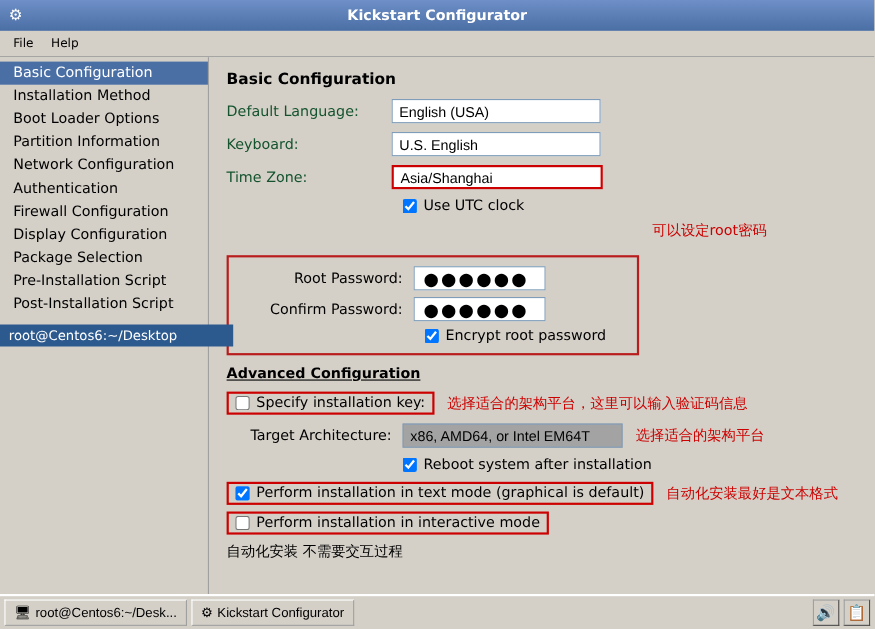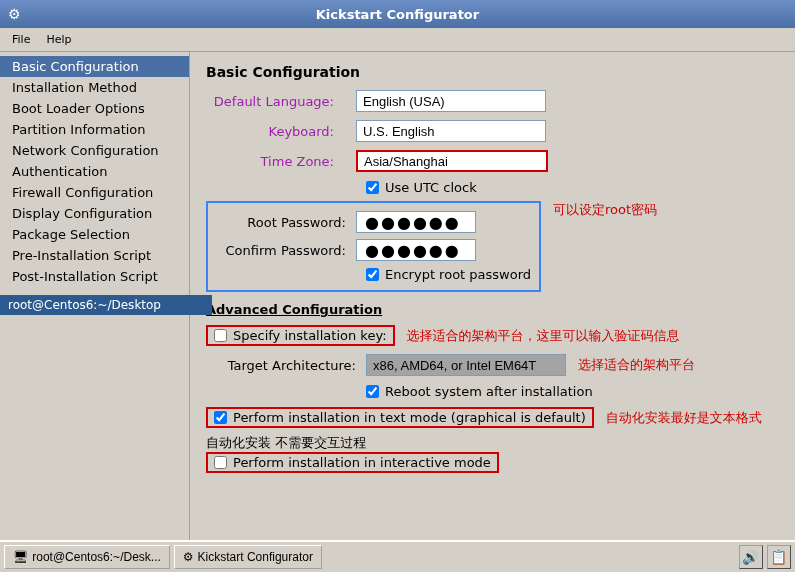--- a/index.html
+++ b/index.html
@@ -86,24 +86,24 @@
       color: #000;
     }
 
     .form-group {
       display: flex;
       align-items: center;
       margin-bottom: 8px;
     }
     .form-label {
       width: 150px;
-      text-align: right;
+      text-align: left;
       padding-right: 22px;
       font-size: 13px;
-      color: #a21caf;
+      color: #14532d;
     }
     .form-input {
       border: 1px solid #7f9db9;
       background: white;
       padding: 2px 6px;
       font-size: 13px;
       height: 22px;
       min-width: 180px;
     }
     .form-input.highlighted {
@@ -279,21 +279,21 @@
       <span class="form-label">Time Zone:</span>
       <input class="form-input highlighted" type="text" value="Asia/Shanghai" style="">
     </div>
 
     <div class="checkbox-row">
       <input type="checkbox" checked="" style="">
       <span>Use UTC clock</span>
     </div>
 
     <div style="display: flex; align-items: flex-start; margin-bottom: 8px;">
-      <div style="border: 2px solid #3b82f6; padding: 8px 8px; display: inline-block;">
+      <div style="border: 2px solid #b91c1c; padding: 8px 28px; display: inline-block; margin-top: 31px;">
 
         <div class="password-row" style="margin-bottom: 6px;">
           <span class="password-label">Root Password:</span>
           <div class="password-dots">●●●●●●</div>
         </div>
 
         <div class="password-row" style="margin-bottom: 6px;">
           <span class="password-label">Confirm Password:</span>
           <div class="password-dots">●●●●●●</div>
         </div>
@@ -329,28 +329,28 @@
       </div>
 
       <div style="display: flex; align-items: center; margin-bottom: 6px;">
         <div style="border: 2px solid #cc0000; padding: 1px 6px; display: inline-flex; align-items: center; gap: 6px; margin-left: 0;">
           <input type="checkbox" checked="" style="">
           <span>Perform installation in text mode (graphical is default)</span>
         </div>
         <span class="chinese-note">自动化安装最好是文本格式</span>
       </div>
 
-      <div style="font-size: 13px; color: #000; margin-top: 4px;">自动化安装 不需要交互过程</div>
-
       <div style="display: flex; align-items: center; margin-bottom: 6px;">
         <div style="border: 2px solid #cc0000; padding: 1px 6px; display: inline-flex; align-items: center; gap: 6px;">
           <input type="checkbox" style="">
           <span>Perform installation in interactive mode</span>
         </div>
       </div>
+
+      <div style="font-size: 13px; color: #000; margin-top: 4px;">自动化安装 不需要交互过程</div>
     </div>
 
   </div>
 </div>
 
 <div class="taskbar">
   <button class="taskbar-btn">
     <span>🖥</span>
     <span>root@Centos6:~/Desk...</span>
   </button>

